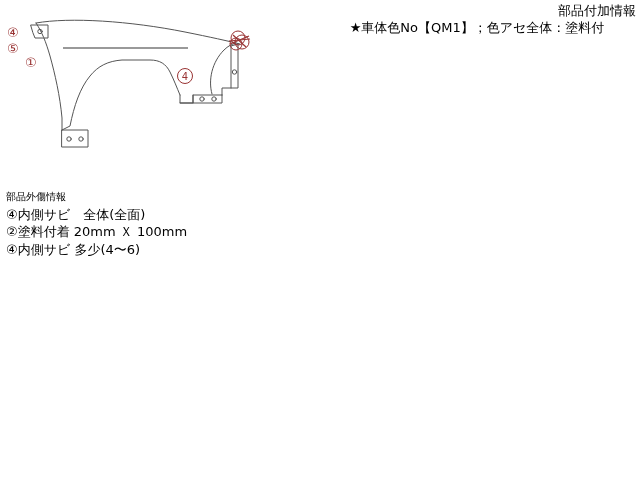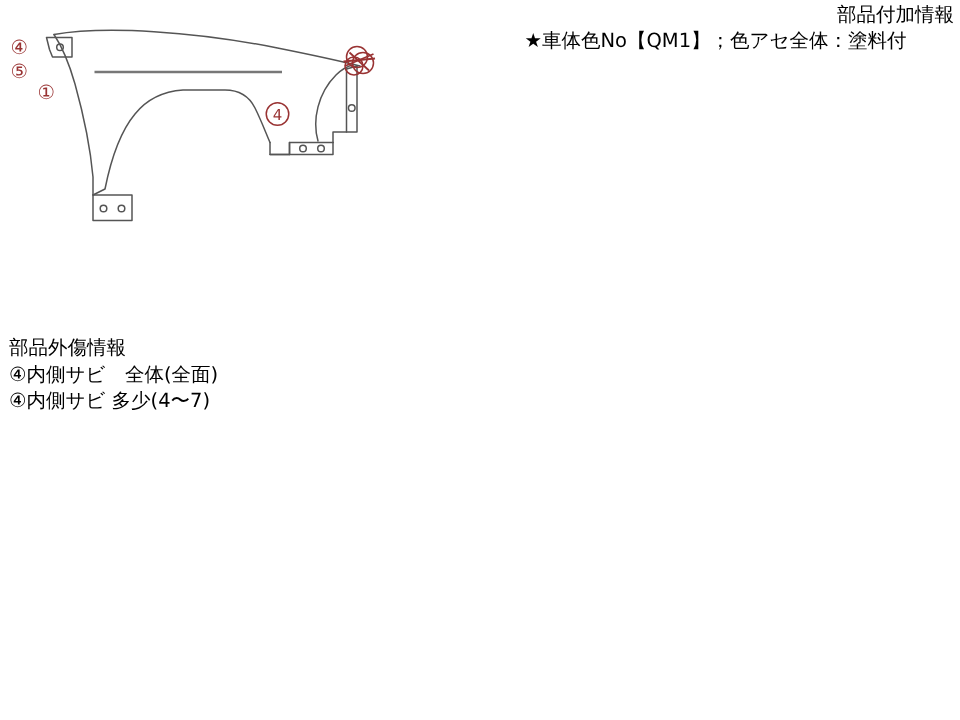--- a/index.html
+++ b/index.html
@@ -41,24 +41,23 @@
   }
 
   
   #damage-info {
     position: absolute;
     left: 6px;
     top: 188px;
     width: 310px;
   }
   #damage-info .heading {
-    font-size: 13px;
+    font-size: 10px;
     line-height: 17.5px;
     white-space: nowrap;
-    margin-top: 36px;
   }
   #damage-info .damage-line {
     font-size: 13px;
     line-height: 17.5px;
     white-space: nowrap;
   }
 
   
   #fender-diagram {
     position: absolute;
@@ -141,14 +140,15 @@
 <div class="marker-label" id="marker-label-1">①</div>
 
 <div id="additional-info">
   <div class="heading">部品付加情報</div>
   <div class="body-line">★車体色No【QM1】；色アセ全体：塗料付</div>
 </div>
 
 <div id="damage-info">
   <div class="heading">部品外傷情報</div>
   <div class="damage-line">④内側サビ　全体(全面)</div>
-  <div class="damage-line">④内側サビ 多少(4〜7)</div>
+  <div class="damage-line">②塗料付着 20mm Ｘ 100mm</div>
+  <div class="damage-line">④内側サビ 多少(4〜6)</div>
 </div>
 
 </body></html>

